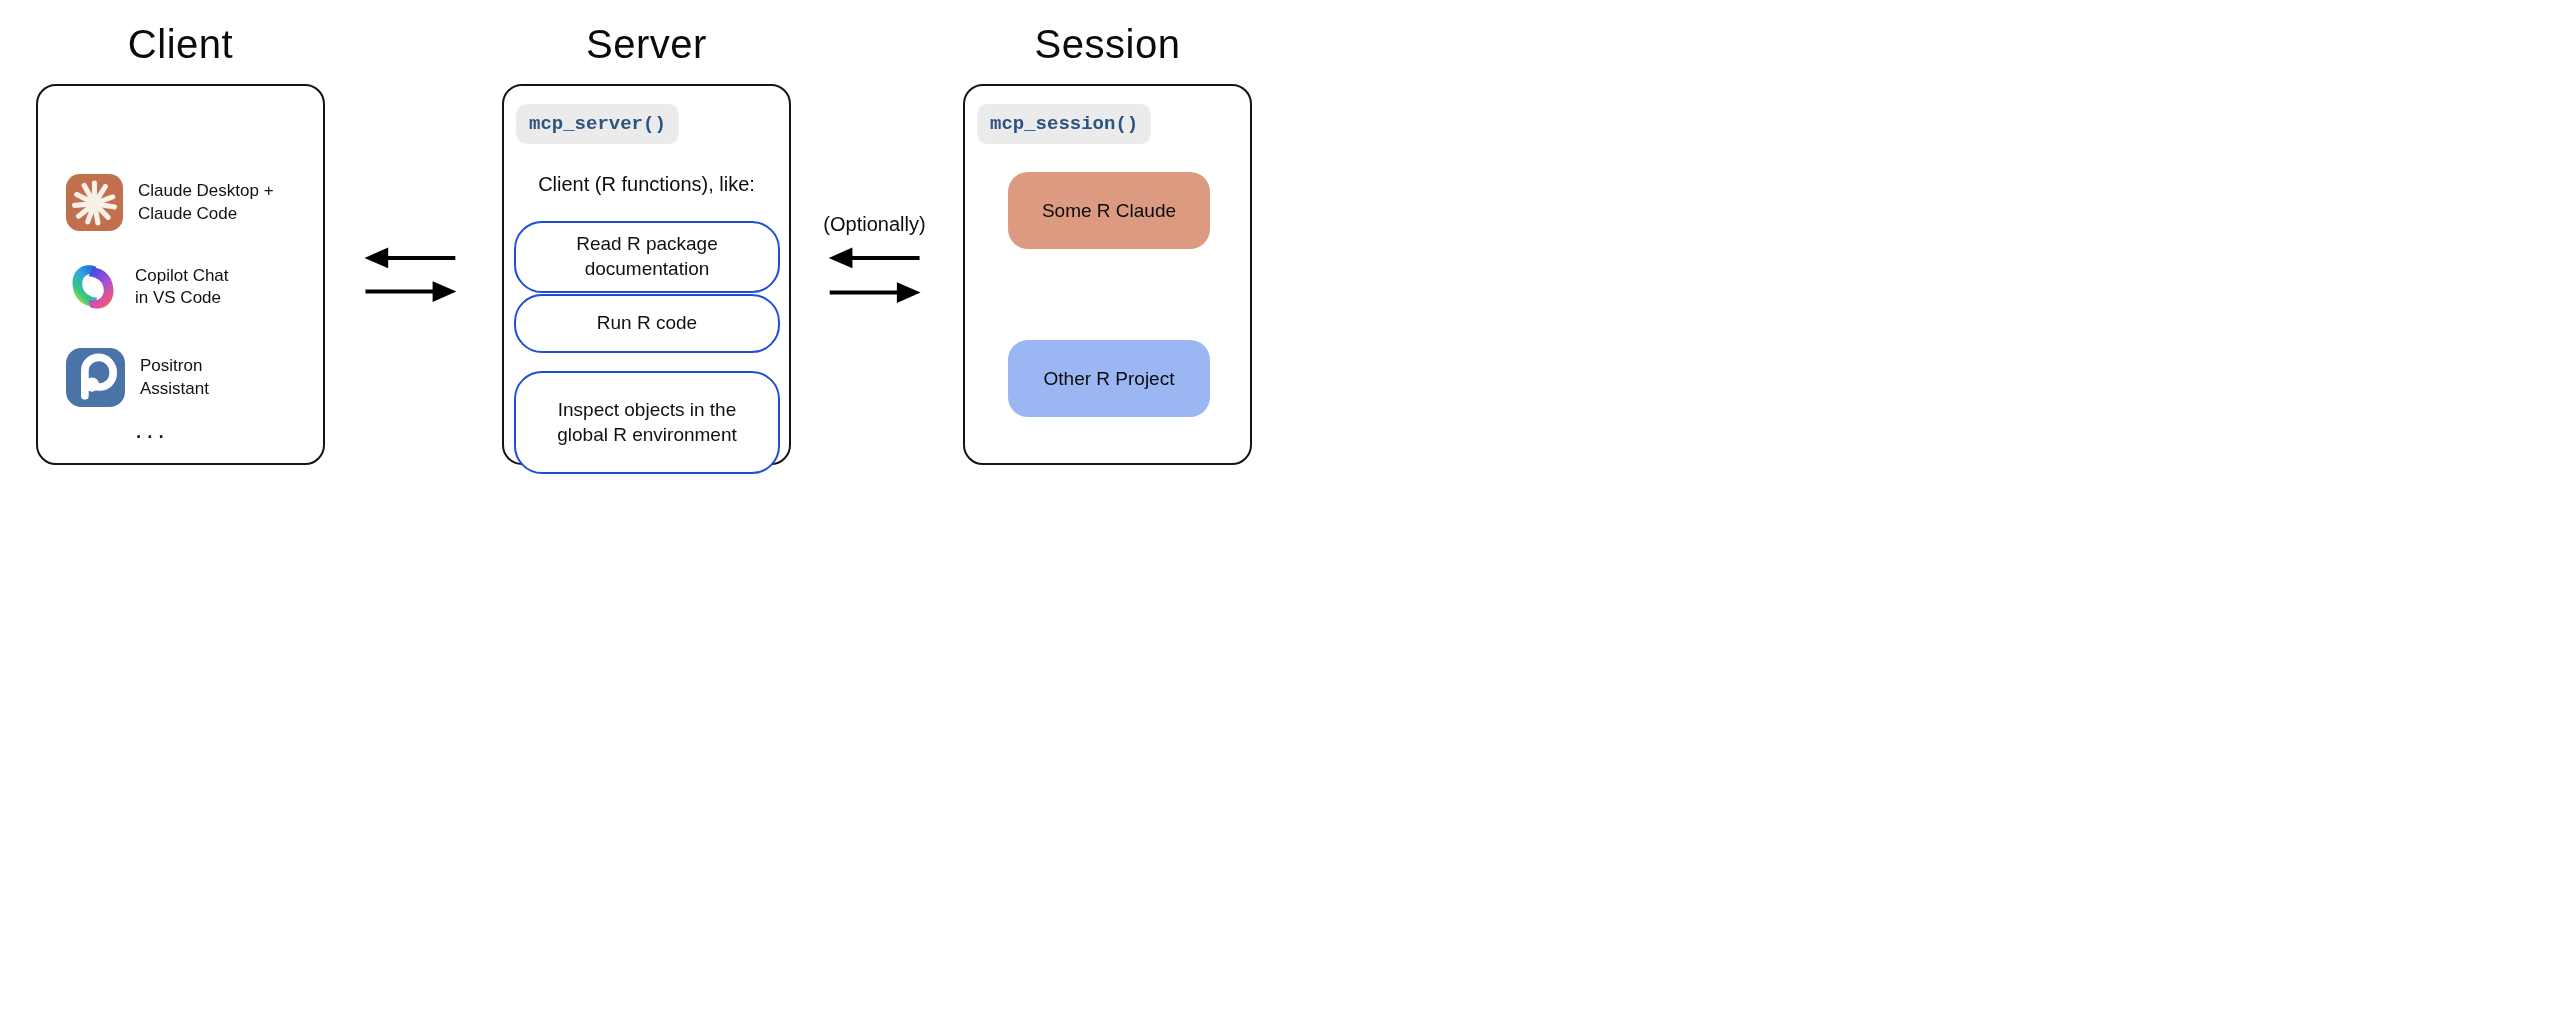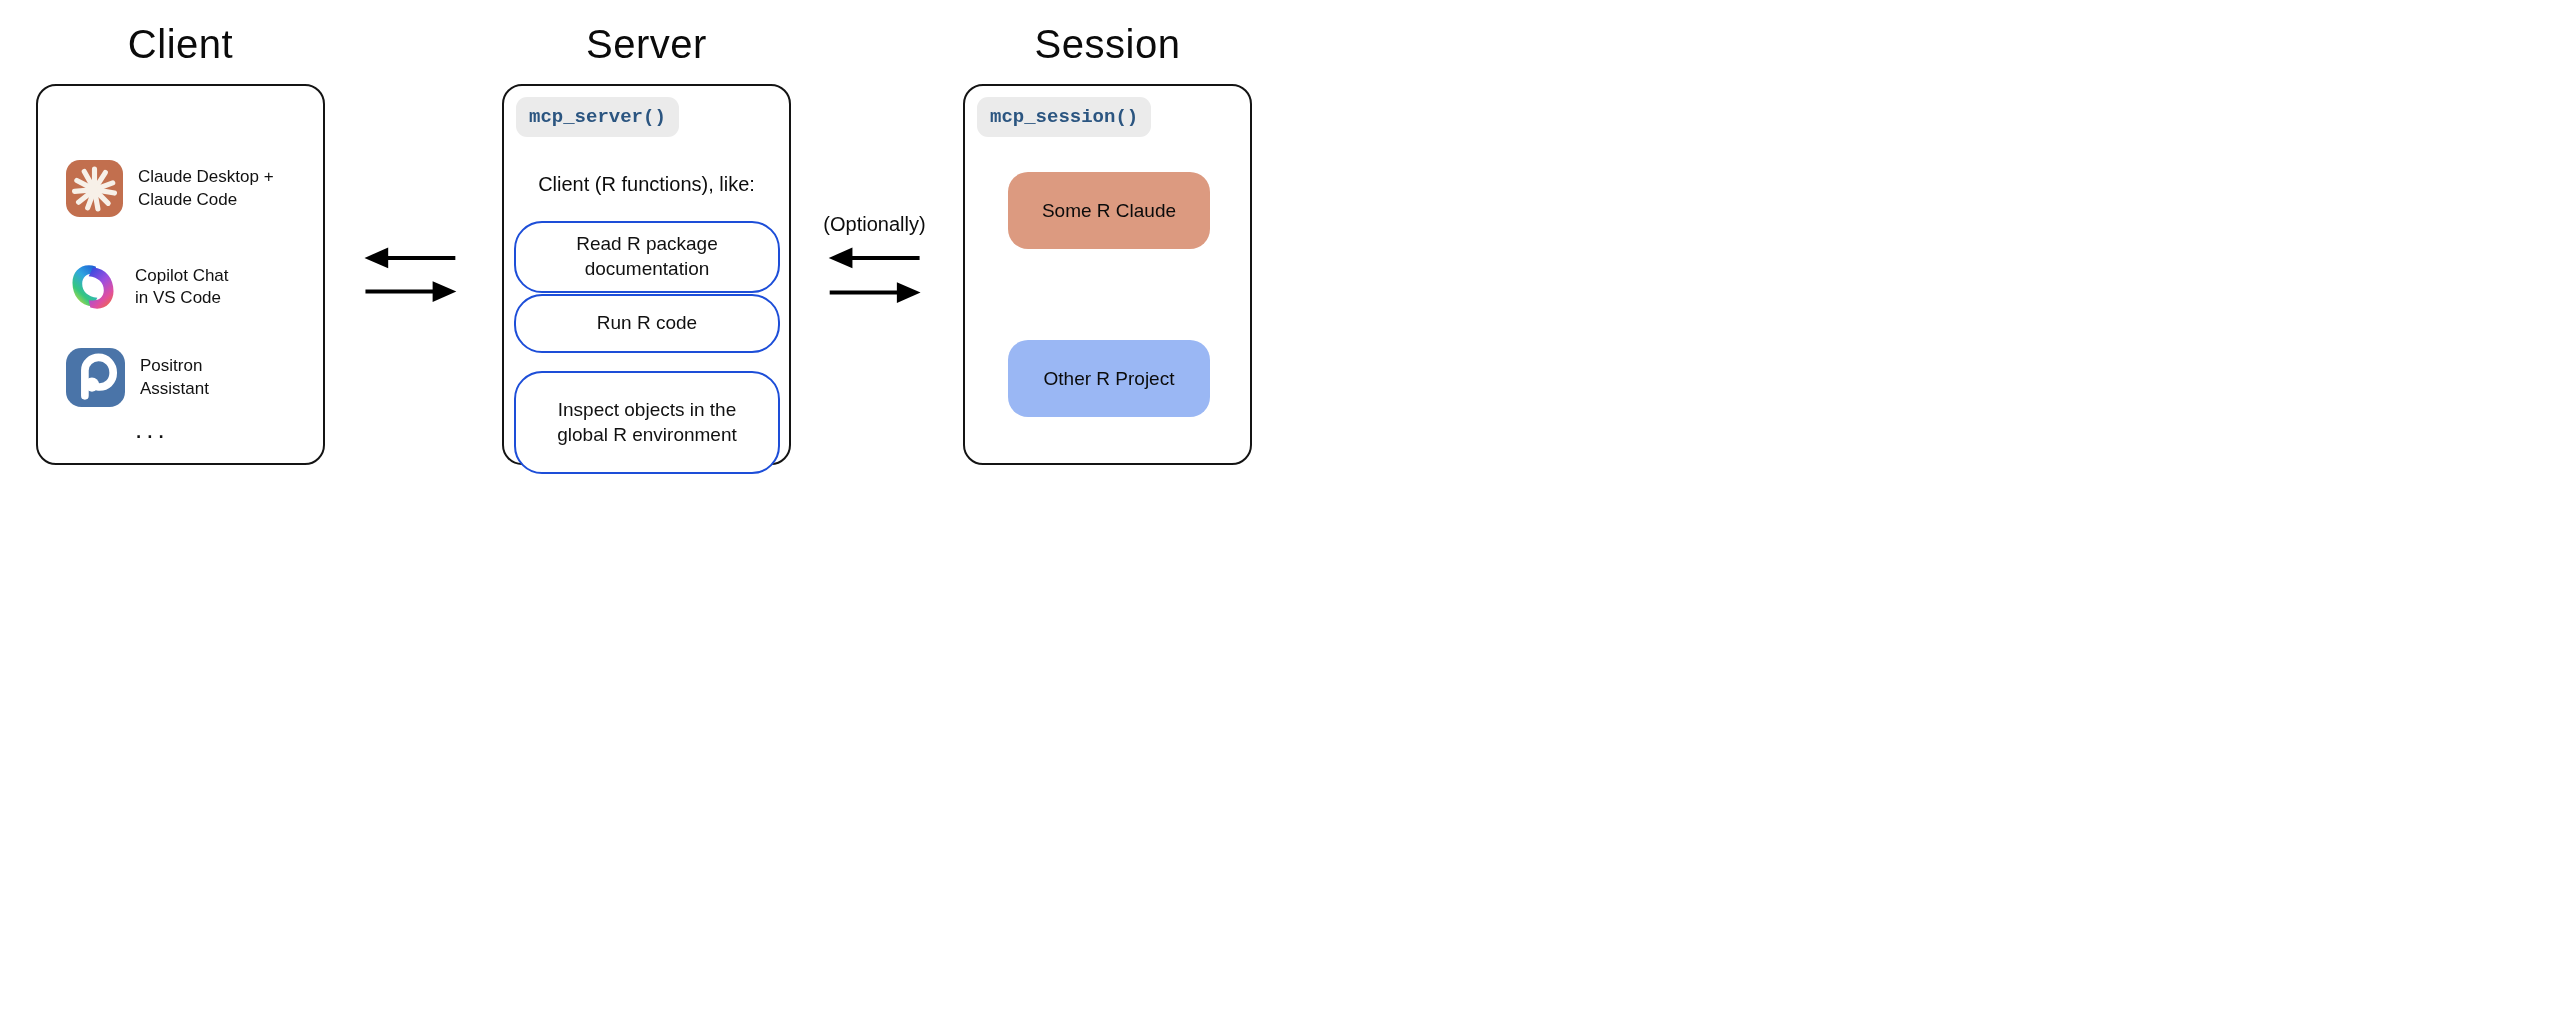--- a/index.html
+++ b/index.html
@@ -36,21 +36,21 @@
     font-size:17px;line-height:1.32;color:#111;white-space:nowrap;
   }
   .app-icon{flex:0 0 auto;display:block;}
   .ellipsis{
     position:absolute;left:97px;top:328px;
     font-size:26px;letter-spacing:4px;color:#111;font-weight:500;
   }
 
   
   .code-badge{
-    position:absolute;left:12px;top:11px;
+    position:absolute;left:12px;top:18px;
     background:var(--code-bg,#EBEBEB);
     color:var(--code-text,#2B5580);
     font-family:"Liberation Mono", monospace;
     font-weight:bold;font-size:19px;
     padding:9px 13px;border-radius:11px;white-space:nowrap;
   }
 
   .server-subtitle{
     position:absolute;left:0;top:87px;width:100%;
     text-align:center;font-size:20px;color:#0d0d0d;
@@ -85,21 +85,21 @@
 <body>
 
 <div class="canvas">
 
   <div class="col-title" id="client-title">Client</div>
   <div class="col-title" id="server-title">Server</div>
   <div class="col-title" id="session-title">Session</div>
 
   <div class="big-box" id="client-box">
 
-    <div class="client-row" style="top:74px;">
+    <div class="client-row" style="top:88px;">
       <svg class="app-icon" width="57" height="57" viewBox="0 0 100 100">
         <rect x="0" y="0" width="100" height="100" rx="24" style="fill:var(--claude-icon-bg,#C26F4E)"></rect>
         <g stroke="#F7F0E8" stroke-width="9" stroke-linecap="round">
           <line x1="50" y1="52" x2="50" y2="16"></line>
           <line x1="50" y1="52" x2="69" y2="22"></line>
           <line x1="50" y1="52" x2="82" y2="40"></line>
           <line x1="50" y1="52" x2="85" y2="58"></line>
           <line x1="50" y1="52" x2="74" y2="76"></line>
           <line x1="50" y1="52" x2="56" y2="86"></line>
           <line x1="50" y1="52" x2="38" y2="84"></line>

